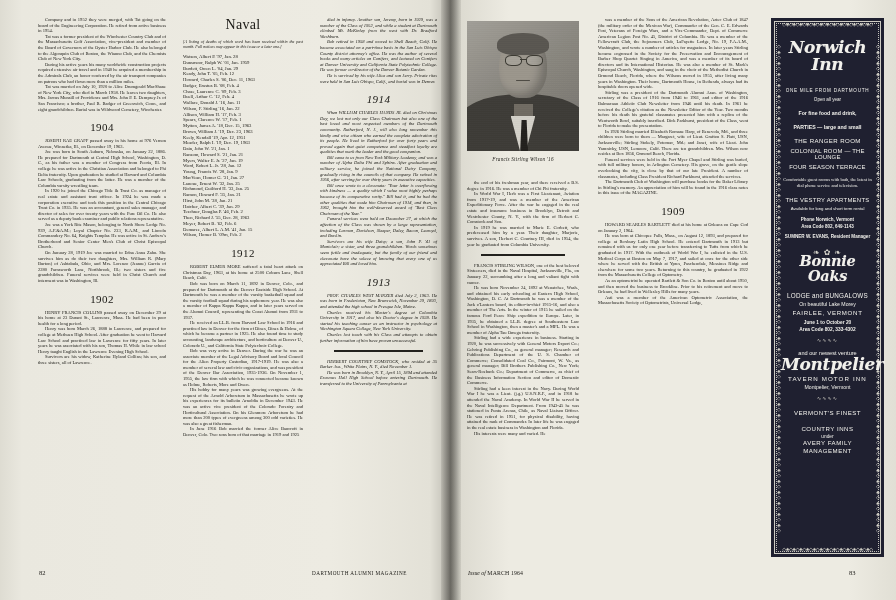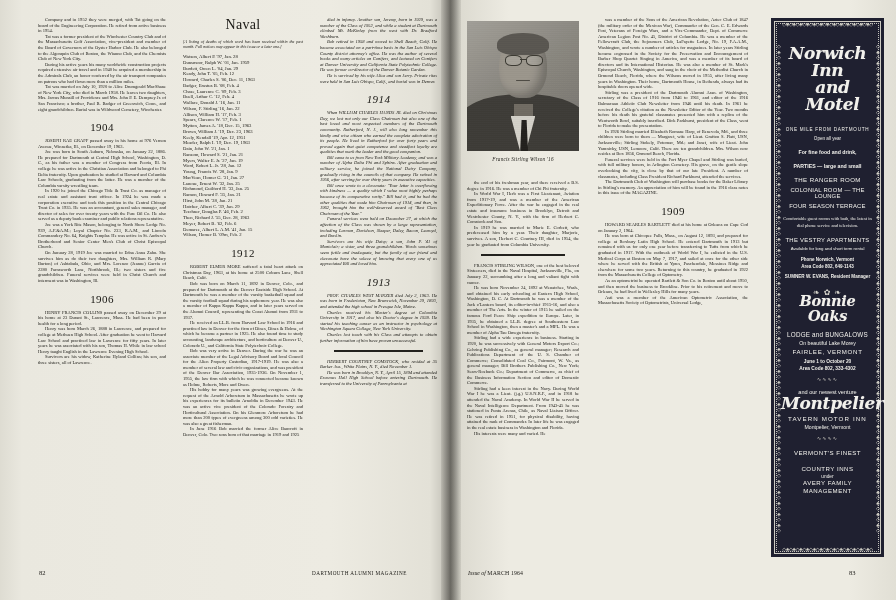--- a/index.html
+++ b/index.html
@@ -131,21 +131,21 @@
   #ad .chain.rgt{right:4px;top:8px;bottom:8px;width:6px;writing-mode:vertical-rl;}
 
   #ad .inner{position:relative;z-index:2;padding:4px 6px;}
   .script{
     font-family:"DejaVu Serif",serif;
     font-style:italic;font-weight:700;
     line-height:1.02;
     letter-spacing:-.3px;
     text-shadow:0 0 1px rgba(255,255,255,.3);
   }
-  #ad .logo1{font-size:17px;margin-top:17px;}
+  #ad .logo1{font-size:17px;margin-top:11px;}
   #ad .logo1 .l2{display:block;margin-left:10px;margin-top:-1px;}
   #ad .caps{font-family:"Liberation Sans","DejaVu Sans",sans-serif;}
   #ad .l-small{font-size:4.6px;letter-spacing:.7px;margin-top:14px;}
   #ad .l-tiny{font-size:4.6px;margin-top:4px;}
   #ad .l-med{font-size:5.2px;margin-top:8px;font-weight:600;}
   #ad .l-big{font-size:6.1px;margin-top:7px;letter-spacing:.4px;}
   #ad .l-big2{font-size:5.9px;margin-top:4px;letter-spacing:.2px;}
   #ad .body-txt{font-size:4.6px;line-height:6.2px;margin-top:7px;text-align:center;
     font-family:"Liberation Serif",serif;}
   #ad .l-vestry{font-size:5.9px;margin-top:8px;letter-spacing:.3px;}
@@ -194,21 +194,21 @@
       <p>During his active years his many worldwide construction projects required extensive air travel and in 1940 he acquired a membership in the Admirals Club, an honor conferred by the air transport companies on patrons who had flown more than a million miles.</p>
       <p>Tat was married on July 10, 1920 to Alice Drumgould MacShane of New York City, who died in March 1958. He leaves two daughters, Mrs. Jarcus Munsill of Providence and Mrs. John P. E. Dempsey Jr. of San Francisco; a brother, Paul B. Badger of Greenwich, Conn., and eight grandchildren. Burial was in Wildwood Cemetery, Winchester.</p>
 
       <div class="yr">1904</div>
       <p class="sc-lead">JOSEPH RAE GRAFF passed away in his home at 976 Vernon Avenue, Winnetka, Ill., on December 19, 1963.</p>
       <p>Joe was born in South Auburn, Nebraska, on January 22, 1886. He prepared for Dartmouth at Central High School, Washington, D. C., as his father was a member of Congress from Peoria, Ill. In college he was active in the Christian Association and belonged to Phi Delta fraternity. Upon graduation he studied at Harvard and Columbia Law Schools, graduating from the latter. He was a member of the Columbia varsity wrestling team.</p>
       <p>In 1920 he joined the Chicago Title &amp; Trust Co. as manager of real estate and assistant trust officer. In 1924 he was made a corporation executive and took this position in the Central Chicago Trust Co. in 1935. He was an accountant, general sales manager, and director of sales for over twenty years with the Pure Oil Co. He also served as a deputy bank examiner and public relations representative.</p>
       <p>Joe was a York Rite Mason, belonging to North Shore Lodge No. 939, A.F.&amp;A.M.; Loyal Chapter No. 233, R.A.M., and Lincoln Commandery No. 64, Knights Templar. He was active in St. Andrew's Brotherhood and Senior Center Men's Club of Christ Episcopal Church.</p>
       <p>On January 28, 1919 Joe was married to Edna Anna Zahn. She survives him as do their two daughters, Mrs. William R. (Mary Burton) of Ashtabula, Ohio, and Mrs. Lorenzo (Jeanne) Garcia of 2280 Farnsworth Lane, Northbrook, Ill.; two sisters and five grandchildren. Funeral services were held in Christ Church and interment was in Washington, Ill.</p>
 
-      <div class="yr">1906</div>
+      <div class="yr">1902</div>
       <p>HENRY FRANCIS COLLINS passed away on December 29 at his home at 23 Durant St., Lawrence, Mass. He had been in poor health for a long period.</p>
       <p>Henry was born March 26, 1888 in Lawrence, and prepared for college at Methuen High School. After graduation he went to Harvard Law School and practiced law in Lawrence for fifty years. In later years he was associated with his son, Thomas H. While in law school Henry taught English in the Lawrence Evening High School.</p>
       <p>Survivors are his widow, Katherine Hyland Collins; his son, and three sisters, all of Lawrence.</p>
     </div>
 
     <div class="col" style="width:120px;">
       <div class="sec-head">Naval</div>
       <div class="italnote">[A listing of deaths of which word has been received within the past month. Full notices may appear in this issue or a later one.]</div>
 
       <div class="deathlist" id="death-list">
@@ -328,21 +328,20 @@
   <div id="ad">
     <div class="border"></div>
     <div class="chain top">◇◈◇◈◇◈◇◈◇◈◇◈◇◈◇◈◇◈◇◈◇◈◇◈◇◈◇</div>
     <div class="chain bot">◇◈◇◈◇◈◇◈◇◈◇◈◇◈◇◈◇◈◇◈◇◈◇◈◇◈◇</div>
     <div class="chain lft">◇◈◇◈◇◈◇◈◇◈◇◈◇◈◇◈◇◈◇◈◇◈◇◈◇◈◇◈◇◈◇◈◇◈◇◈◇◈◇◈◇◈◇◈◇◈◇◈◇◈◇◈◇◈◇◈◇◈◇◈◇◈◇◈◇◈◇◈◇◈◇◈◇◈◇◈◇◈◇◈◇◈◇◈◇◈◇◈◇</div>
     <div class="chain rgt">◇◈◇◈◇◈◇◈◇◈◇◈◇◈◇◈◇◈◇◈◇◈◇◈◇◈◇◈◇◈◇◈◇◈◇◈◇◈◇◈◇◈◇◈◇◈◇◈◇◈◇◈◇◈◇◈◇◈◇◈◇◈◇◈◇◈◇◈◇◈◇◈◇◈◇◈◇◈◇◈◇◈◇◈◇◈◇◈◇</div>
 
     <div class="inner">
       <div class="script logo1">
         <span>Norwich Inn</span>
-        <span class="l2">and Motel</span>
       </div>
 
       <div class="caps l-small">ONE MILE FROM DARTMOUTH</div>
       <div class="caps l-tiny">Open all year</div>
       <div class="caps l-med">For fine food and drink,</div>
       <div class="caps l-med">PARTIES — large and small</div>
 
       <div class="caps l-big">THE RANGER ROOM</div>
       <div class="caps l-big2">COLONIAL ROOM — THE LOUNGE</div>
       <div class="caps l-big2">FOUR SEASON TERRACE</div>

